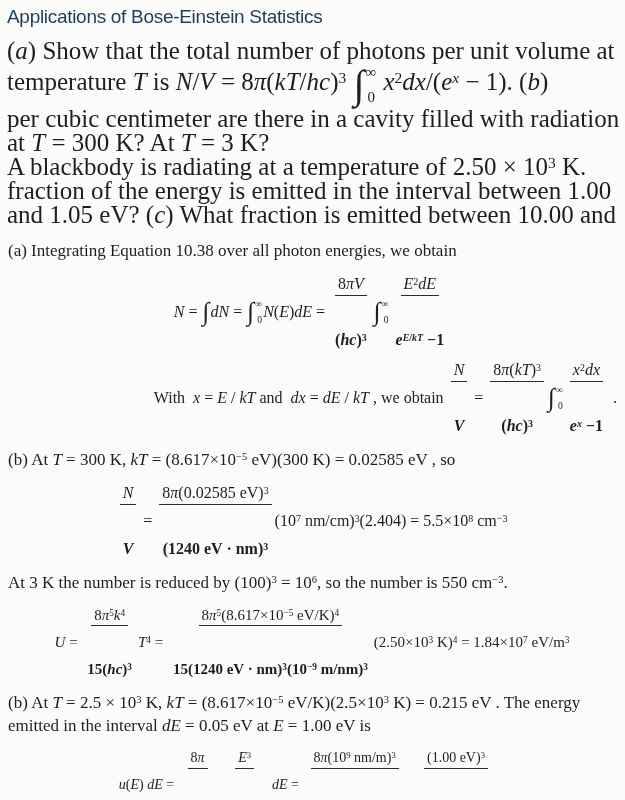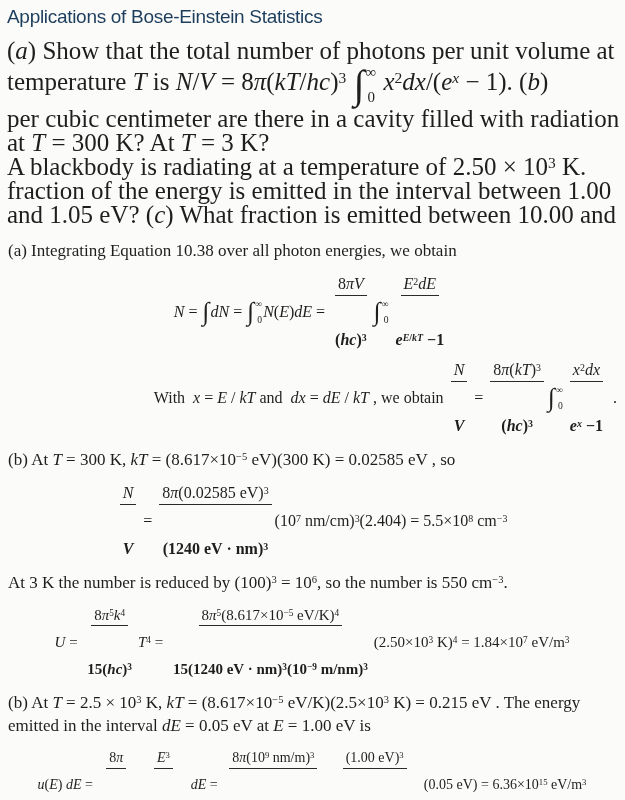--- a/index.html
+++ b/index.html
@@ -169,16 +169,15 @@
         </span>
         <span class="run"><span class="it">dE</span><span> = </span></span>
         <span class="frac">
           <span class="num"><span class="run"><span>8</span><span class="it">π</span><span>(10</span><sup>9</sup><span> nm/m)</span><sup>3</sup></span></span>
           <span class="den"><span class="run"><span>(1240 eV · nm)</span><sup>3</sup></span></span>
         </span>
         <span class="frac">
           <span class="num"><span class="run"><span>(1.00 eV)</span><sup>3</sup></span></span>
           <span class="den"><span class="run"><span class="it">e</span><sup><span class="run"><span>1.00 eV/0.215 eV</span></span></sup><span> −1</span></span></span>
         </span>
-        <span class="run"><span>(0.05 eV) = 6.36×10</span><sup>15</sup><span> eV/m</span><sup>3</sup></span>
       </div>
   </div>
 </div>
 
 </body></html>

